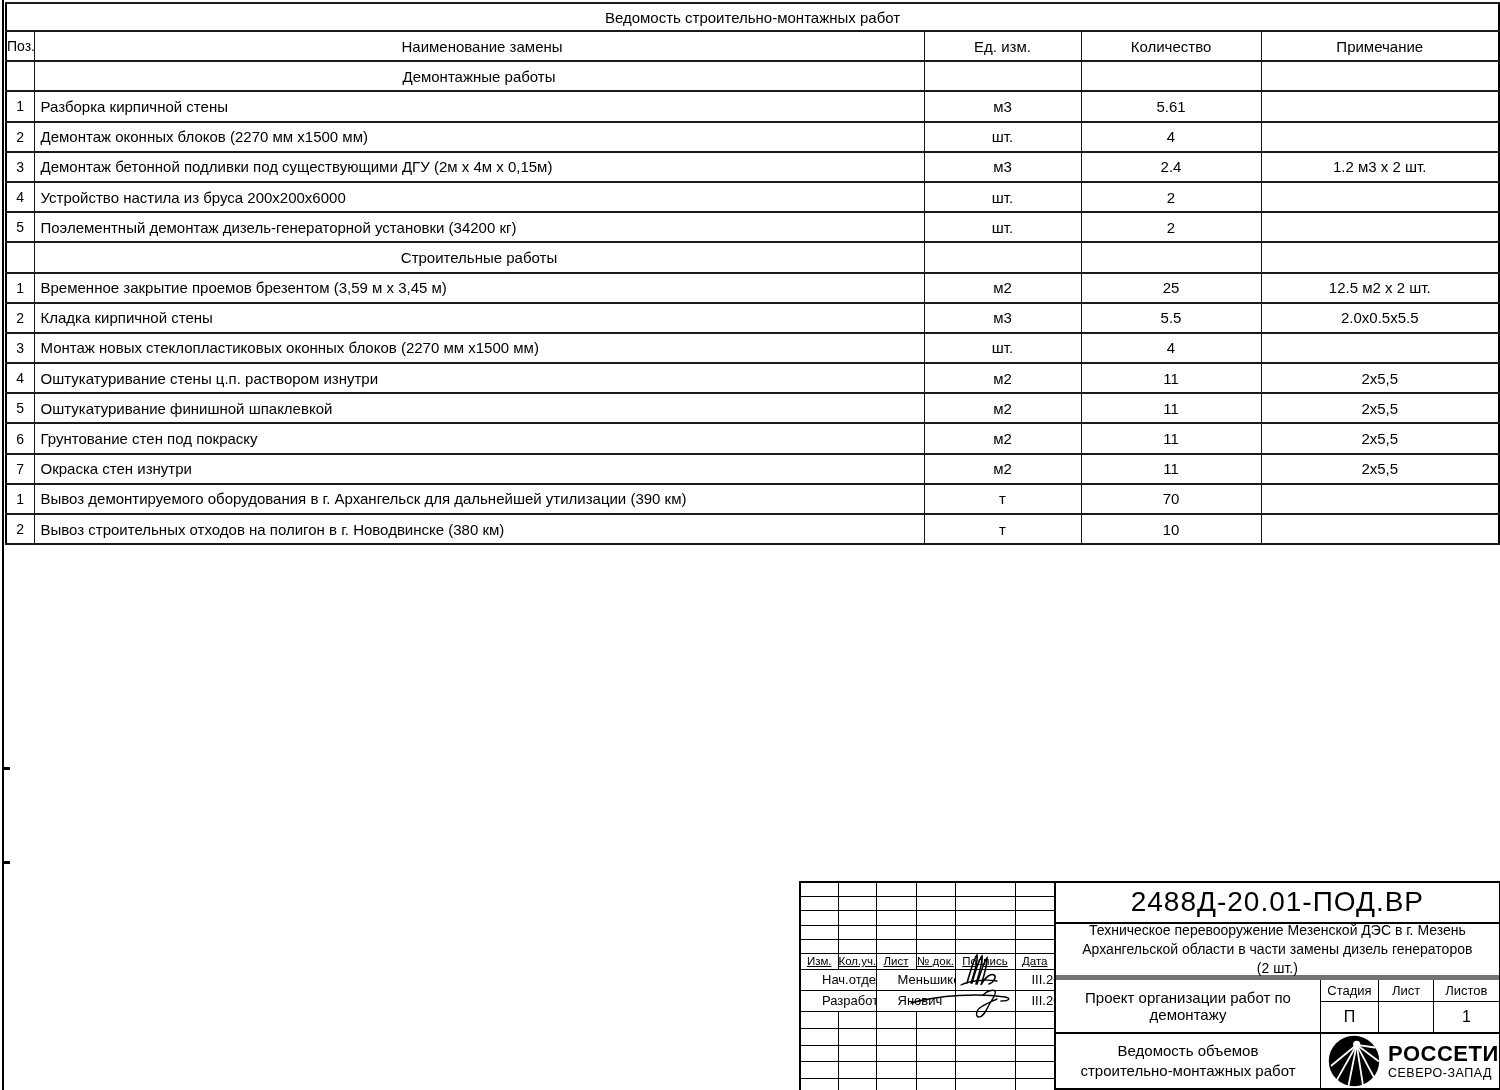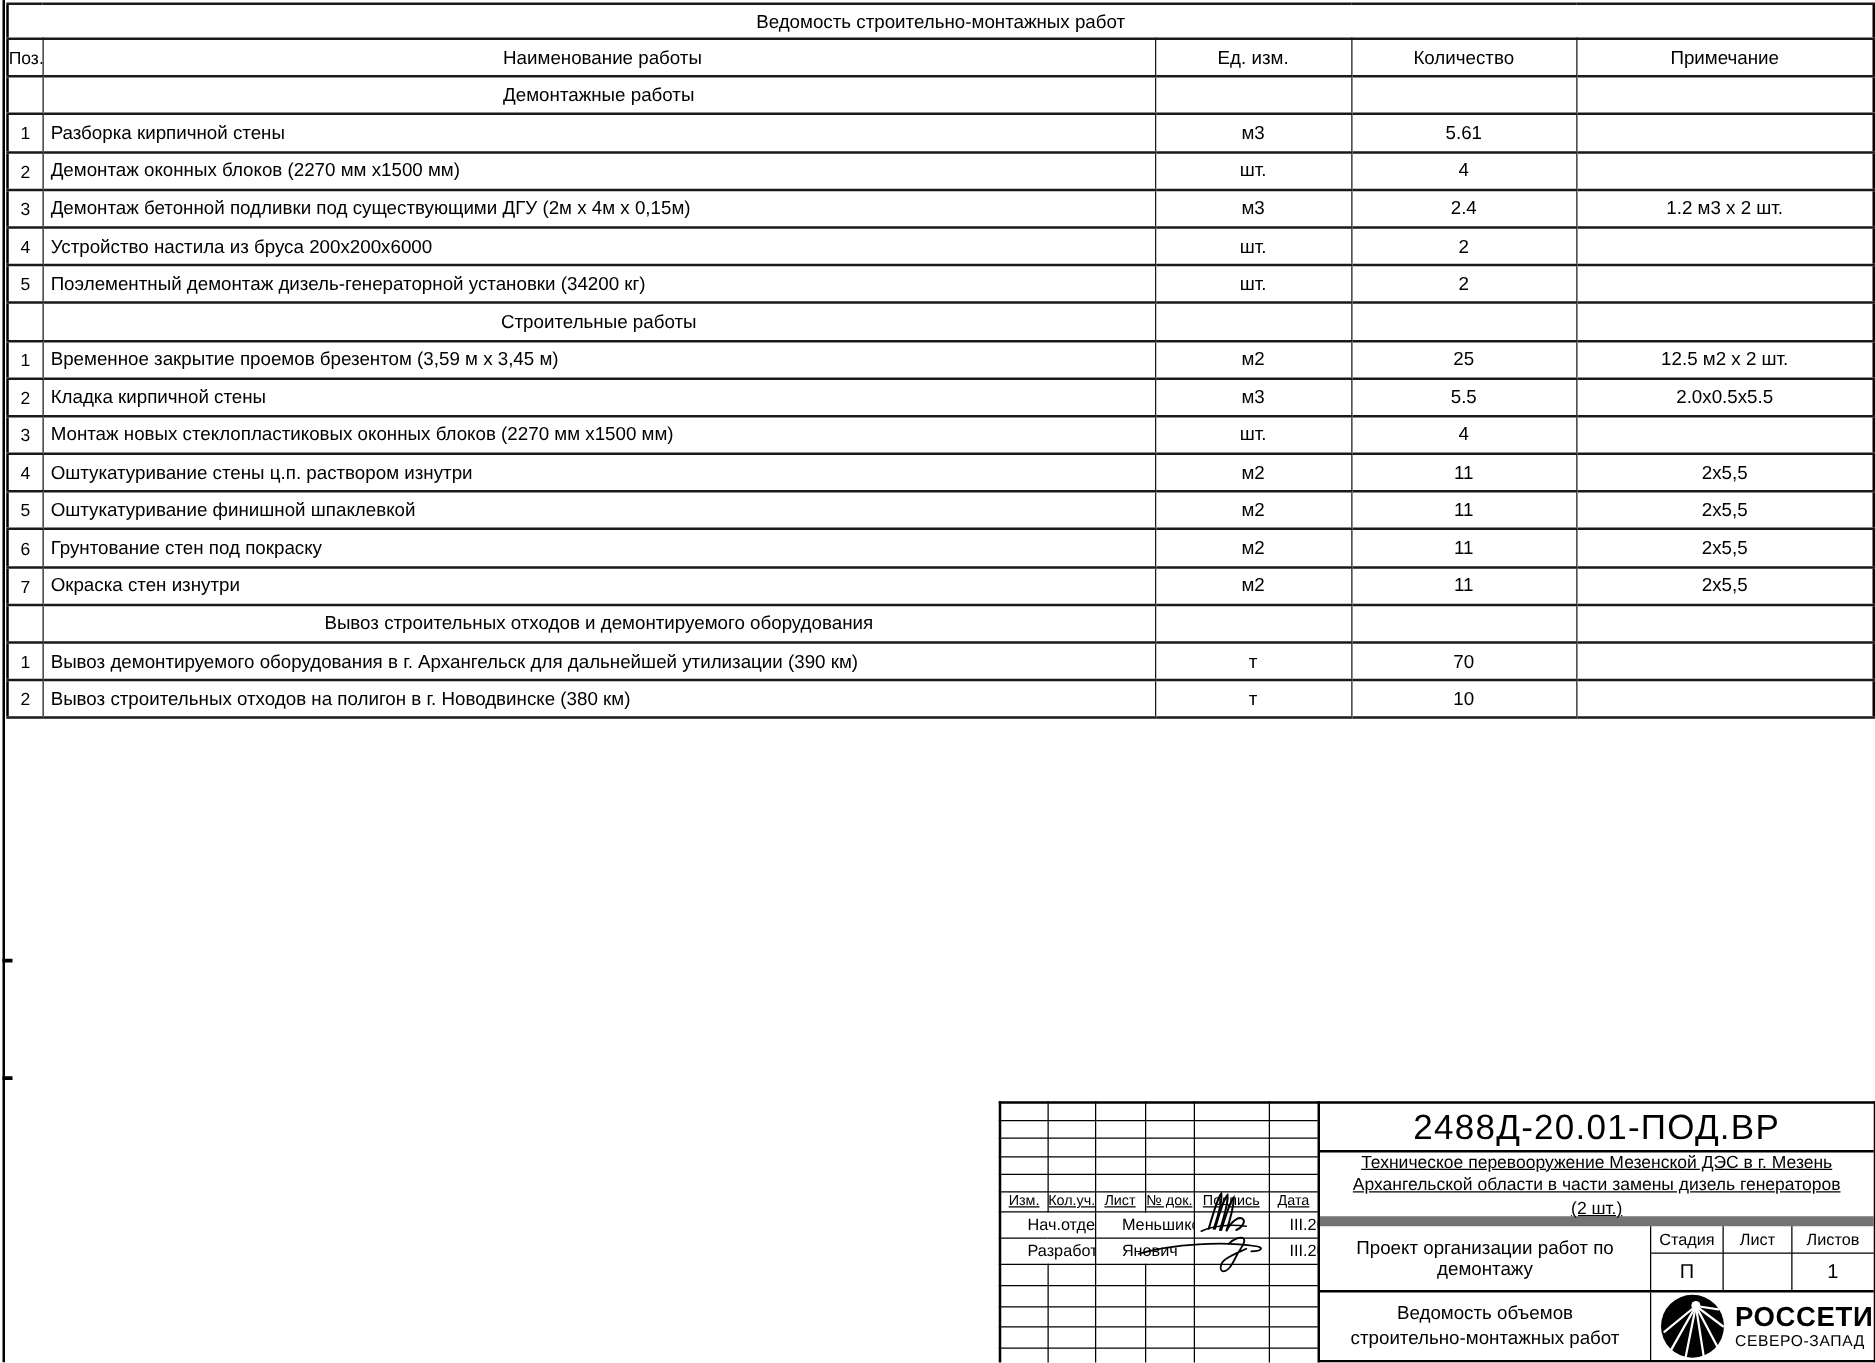--- a/index.html
+++ b/index.html
@@ -38,22 +38,22 @@
   }
   .stamp-left tr.r-empty-s td { height:13.2px; }
   .stamp-left tr.r-cols td   { height:15px; font-size:11.5px;text-decoration:underline; }
   .stamp-left tr.r-sign td   { height:20px; font-size:13px;padding-left:16px; }
   .stamp-left tr.r-sign td.t-left { text-align:left; padding-left:21px; }
   .stamp-left tr.r-empty-b td { height:15.8px; }
 
   .stamp-right { width:444px; border:2px solid #000; border-left:none; display:flex; flex-direction:column; background:#fff; }
   .doc-number-row { height:42px; border-bottom:2px solid #000; display:flex; align-items:center; justify-content:center;
                     font-size:28px; letter-spacing:1px; }
-  .desc-row { height:51px; border-bottom:8px solid #737373; display:flex; align-items:center; justify-content:center;
-              text-align:center; font-size:14px; line-height:1.35; padding:0 21px;text-decoration:underline; }
+  .desc-row { height:51px; border-bottom:5px solid #737373; display:flex; align-items:center; justify-content:center;
+              text-align:center; font-size:14px; line-height:1.35; padding:0 21px; }
   .row-c { height:57px; border-bottom:2px solid #000; display:flex; }
   .doc-title-cell { width:264px; border-right:1.5px solid #000; display:flex; align-items:center; justify-content:center;
                     text-align:center; font-size:15px; }
   .stage-grid { flex:1; display:grid; grid-template-columns:57px 55px 1fr; grid-template-rows:22px 1fr; }
   .stage-grid > div { border-left:1.5px solid #000; border-bottom:1.5px solid #000; display:flex; align-items:center; justify-content:center; }
   .stage-grid > div:nth-child(1) { border-left:none; }
   .stage-grid > div:nth-child(4) { border-left:none; border-bottom:none; }
   .stage-grid > div:nth-child(5), .stage-grid > div:nth-child(6) { border-bottom:none; }
   .stage-grid .sg-h { font-size:13px; }
   .stage-grid .sg-v { font-size:16px; }
@@ -81,21 +81,21 @@
         <col style="width:157px">
         <col style="width:180px">
         <col style="width:238px">
     </colgroup>
     <tbody id="works-tbody">
       <tr>
         <th class="t-title" colspan="5">Ведомость строительно-монтажных работ</th>
       </tr>
       <tr>
         <td class="c-pos hdr">Поз.</td>
-        <td class="c-name hdr">Наименование работы</td>
+        <td class="c-name hdr">Наименование замены</td>
         <td class="hdr">Ед. изм.</td>
         <td class="hdr">Количество</td>
         <td class="hdr">Примечание</td>
       </tr>
     <tr>
           <td class="c-pos"></td>
           <td class="c-name c-section">Демонтажные работы</td>
           <td class="c-unit"></td>
           <td class="c-qty"></td>
           <td class="c-note"></td>
@@ -183,27 +183,20 @@
           <td class="c-unit">м2</td>
           <td class="c-qty">11</td>
           <td class="c-note">2х5,5</td>
         </tr>
         <tr>
           <td class="c-pos">7</td>
           <td class="c-name">Окраска стен изнутри</td>
           <td class="c-unit">м2</td>
           <td class="c-qty">11</td>
           <td class="c-note">2х5,5</td>
-        </tr>
-        <tr>
-          <td class="c-pos"></td>
-          <td class="c-name c-section">Вывоз строительных отходов и демонтируемого оборудования</td>
-          <td class="c-unit"></td>
-          <td class="c-qty"></td>
-          <td class="c-note"></td>
         </tr>
         <tr>
           <td class="c-pos">1</td>
           <td class="c-name">Вывоз демонтируемого оборудования в г. Архангельск для дальнейшей утилизации (390 км)</td>
           <td class="c-unit">т</td>
           <td class="c-qty">70</td>
           <td class="c-note"></td>
         </tr>
         <tr>
           <td class="c-pos">2</td>

